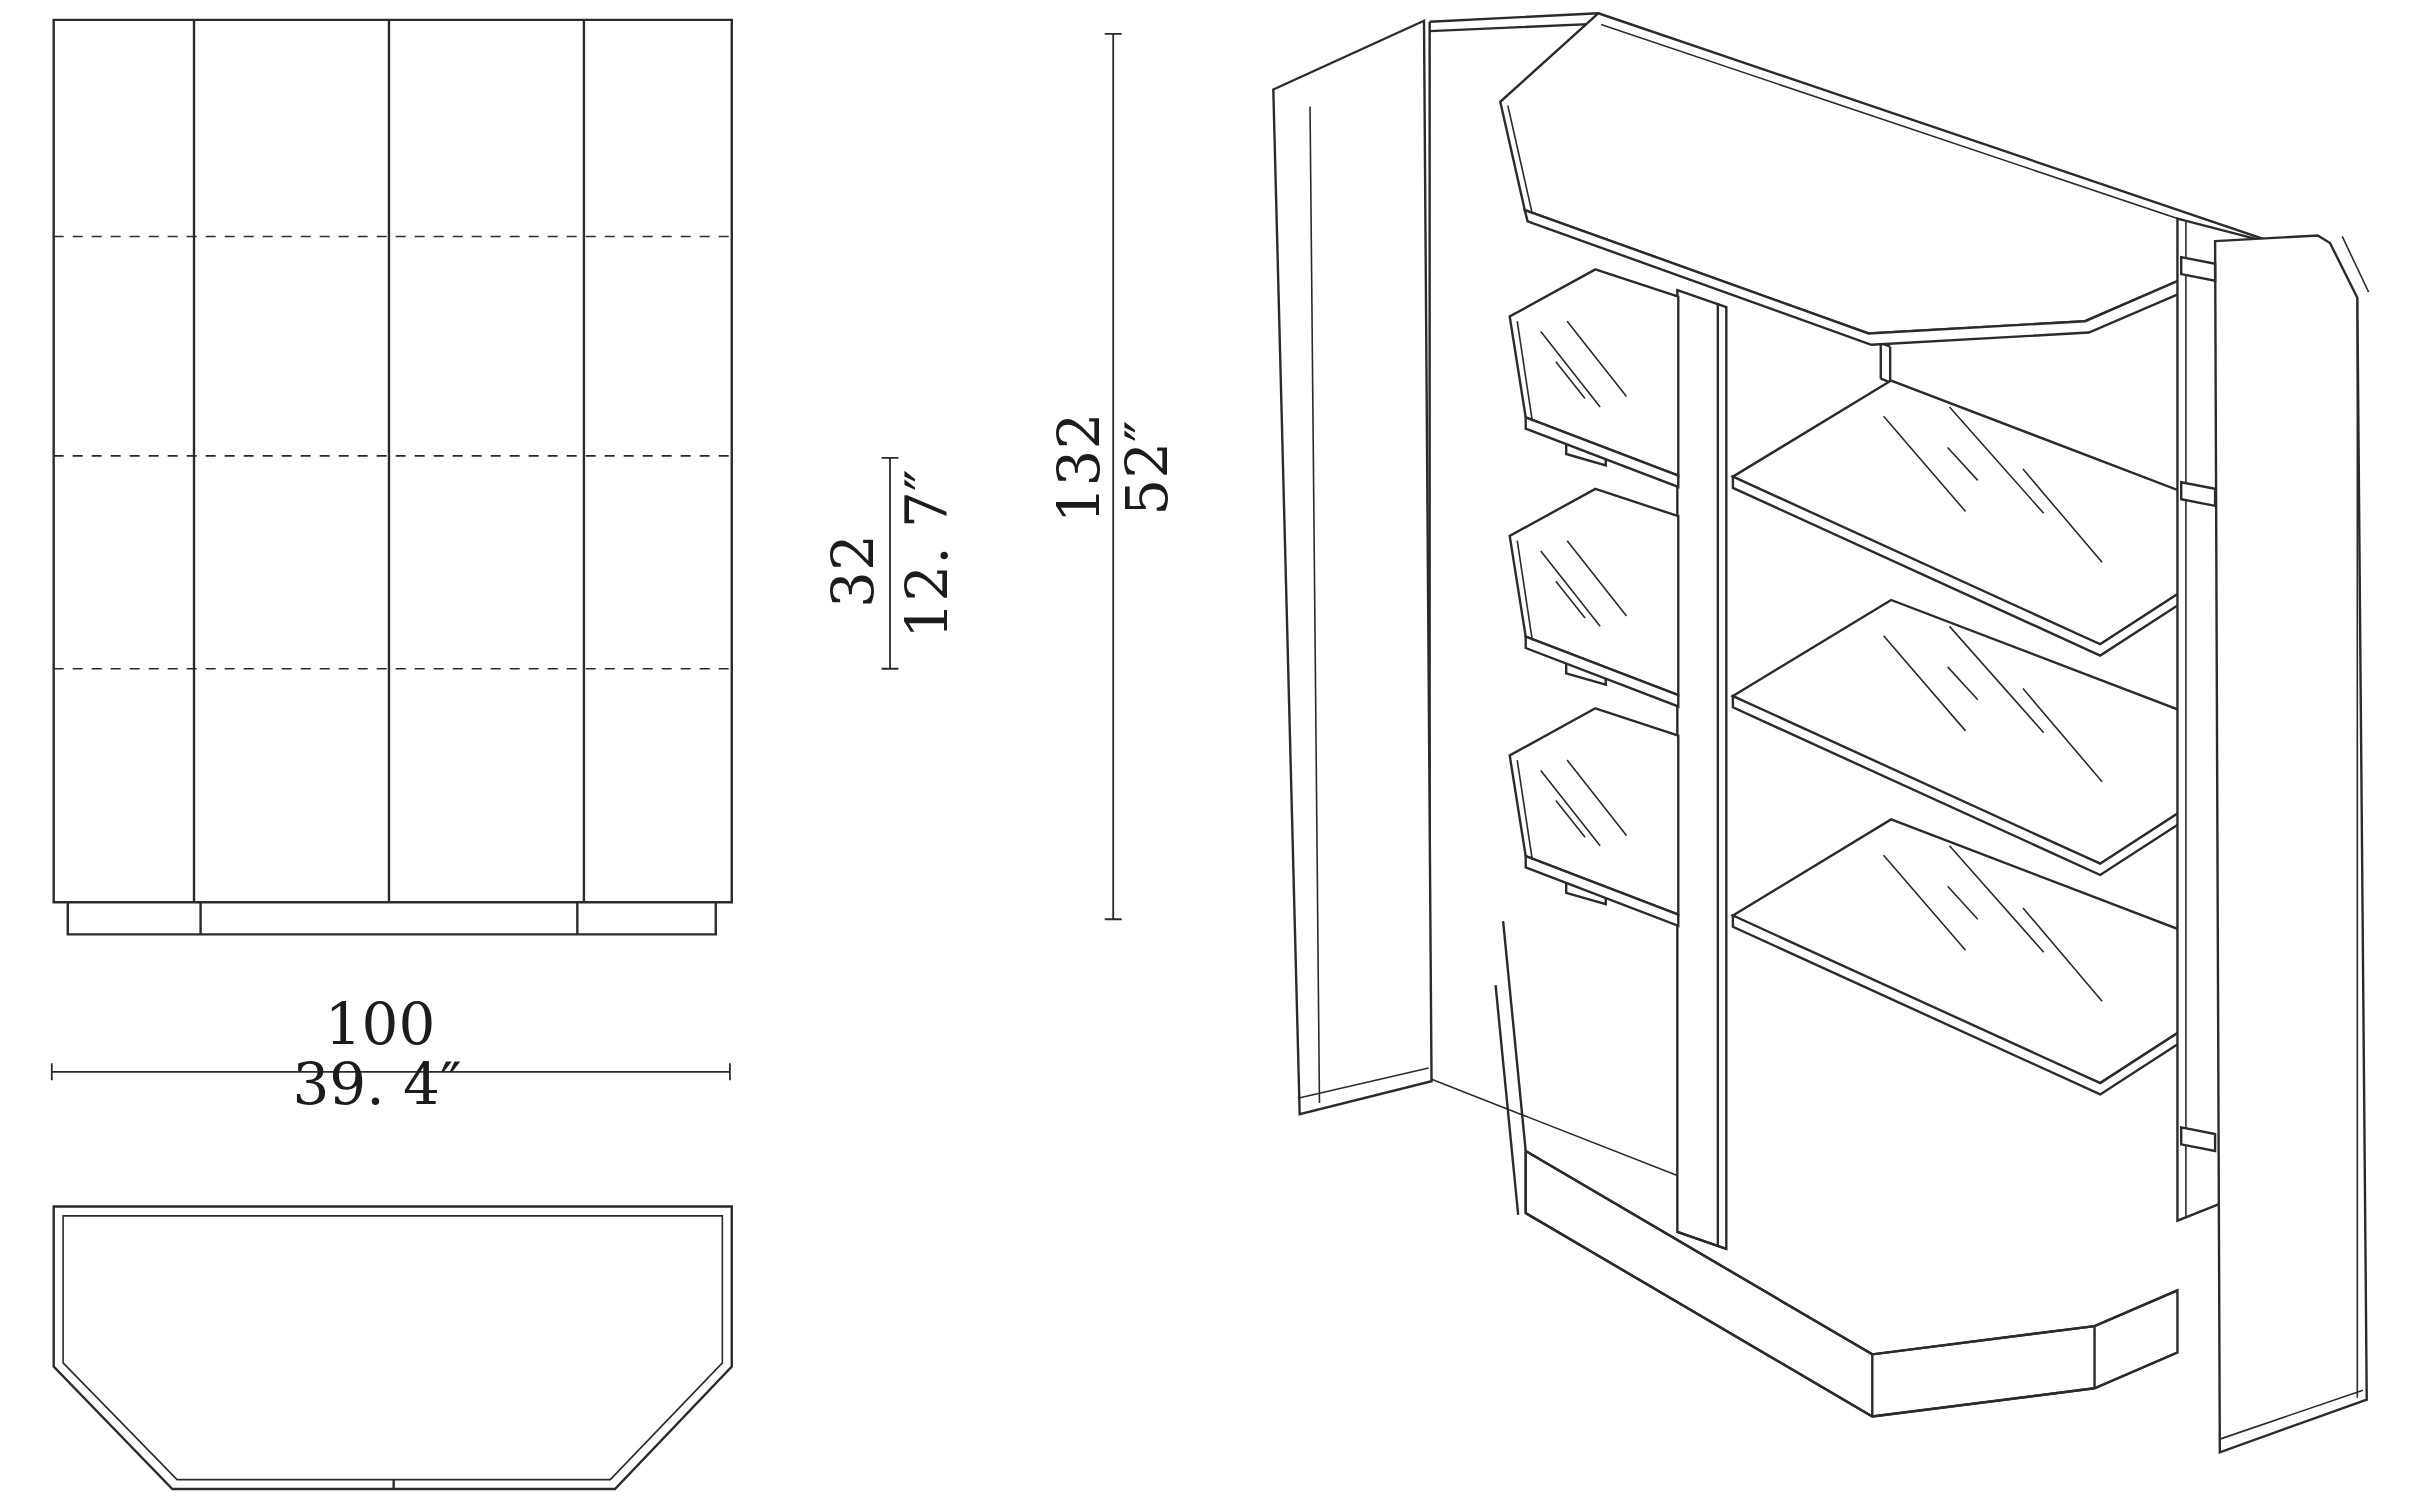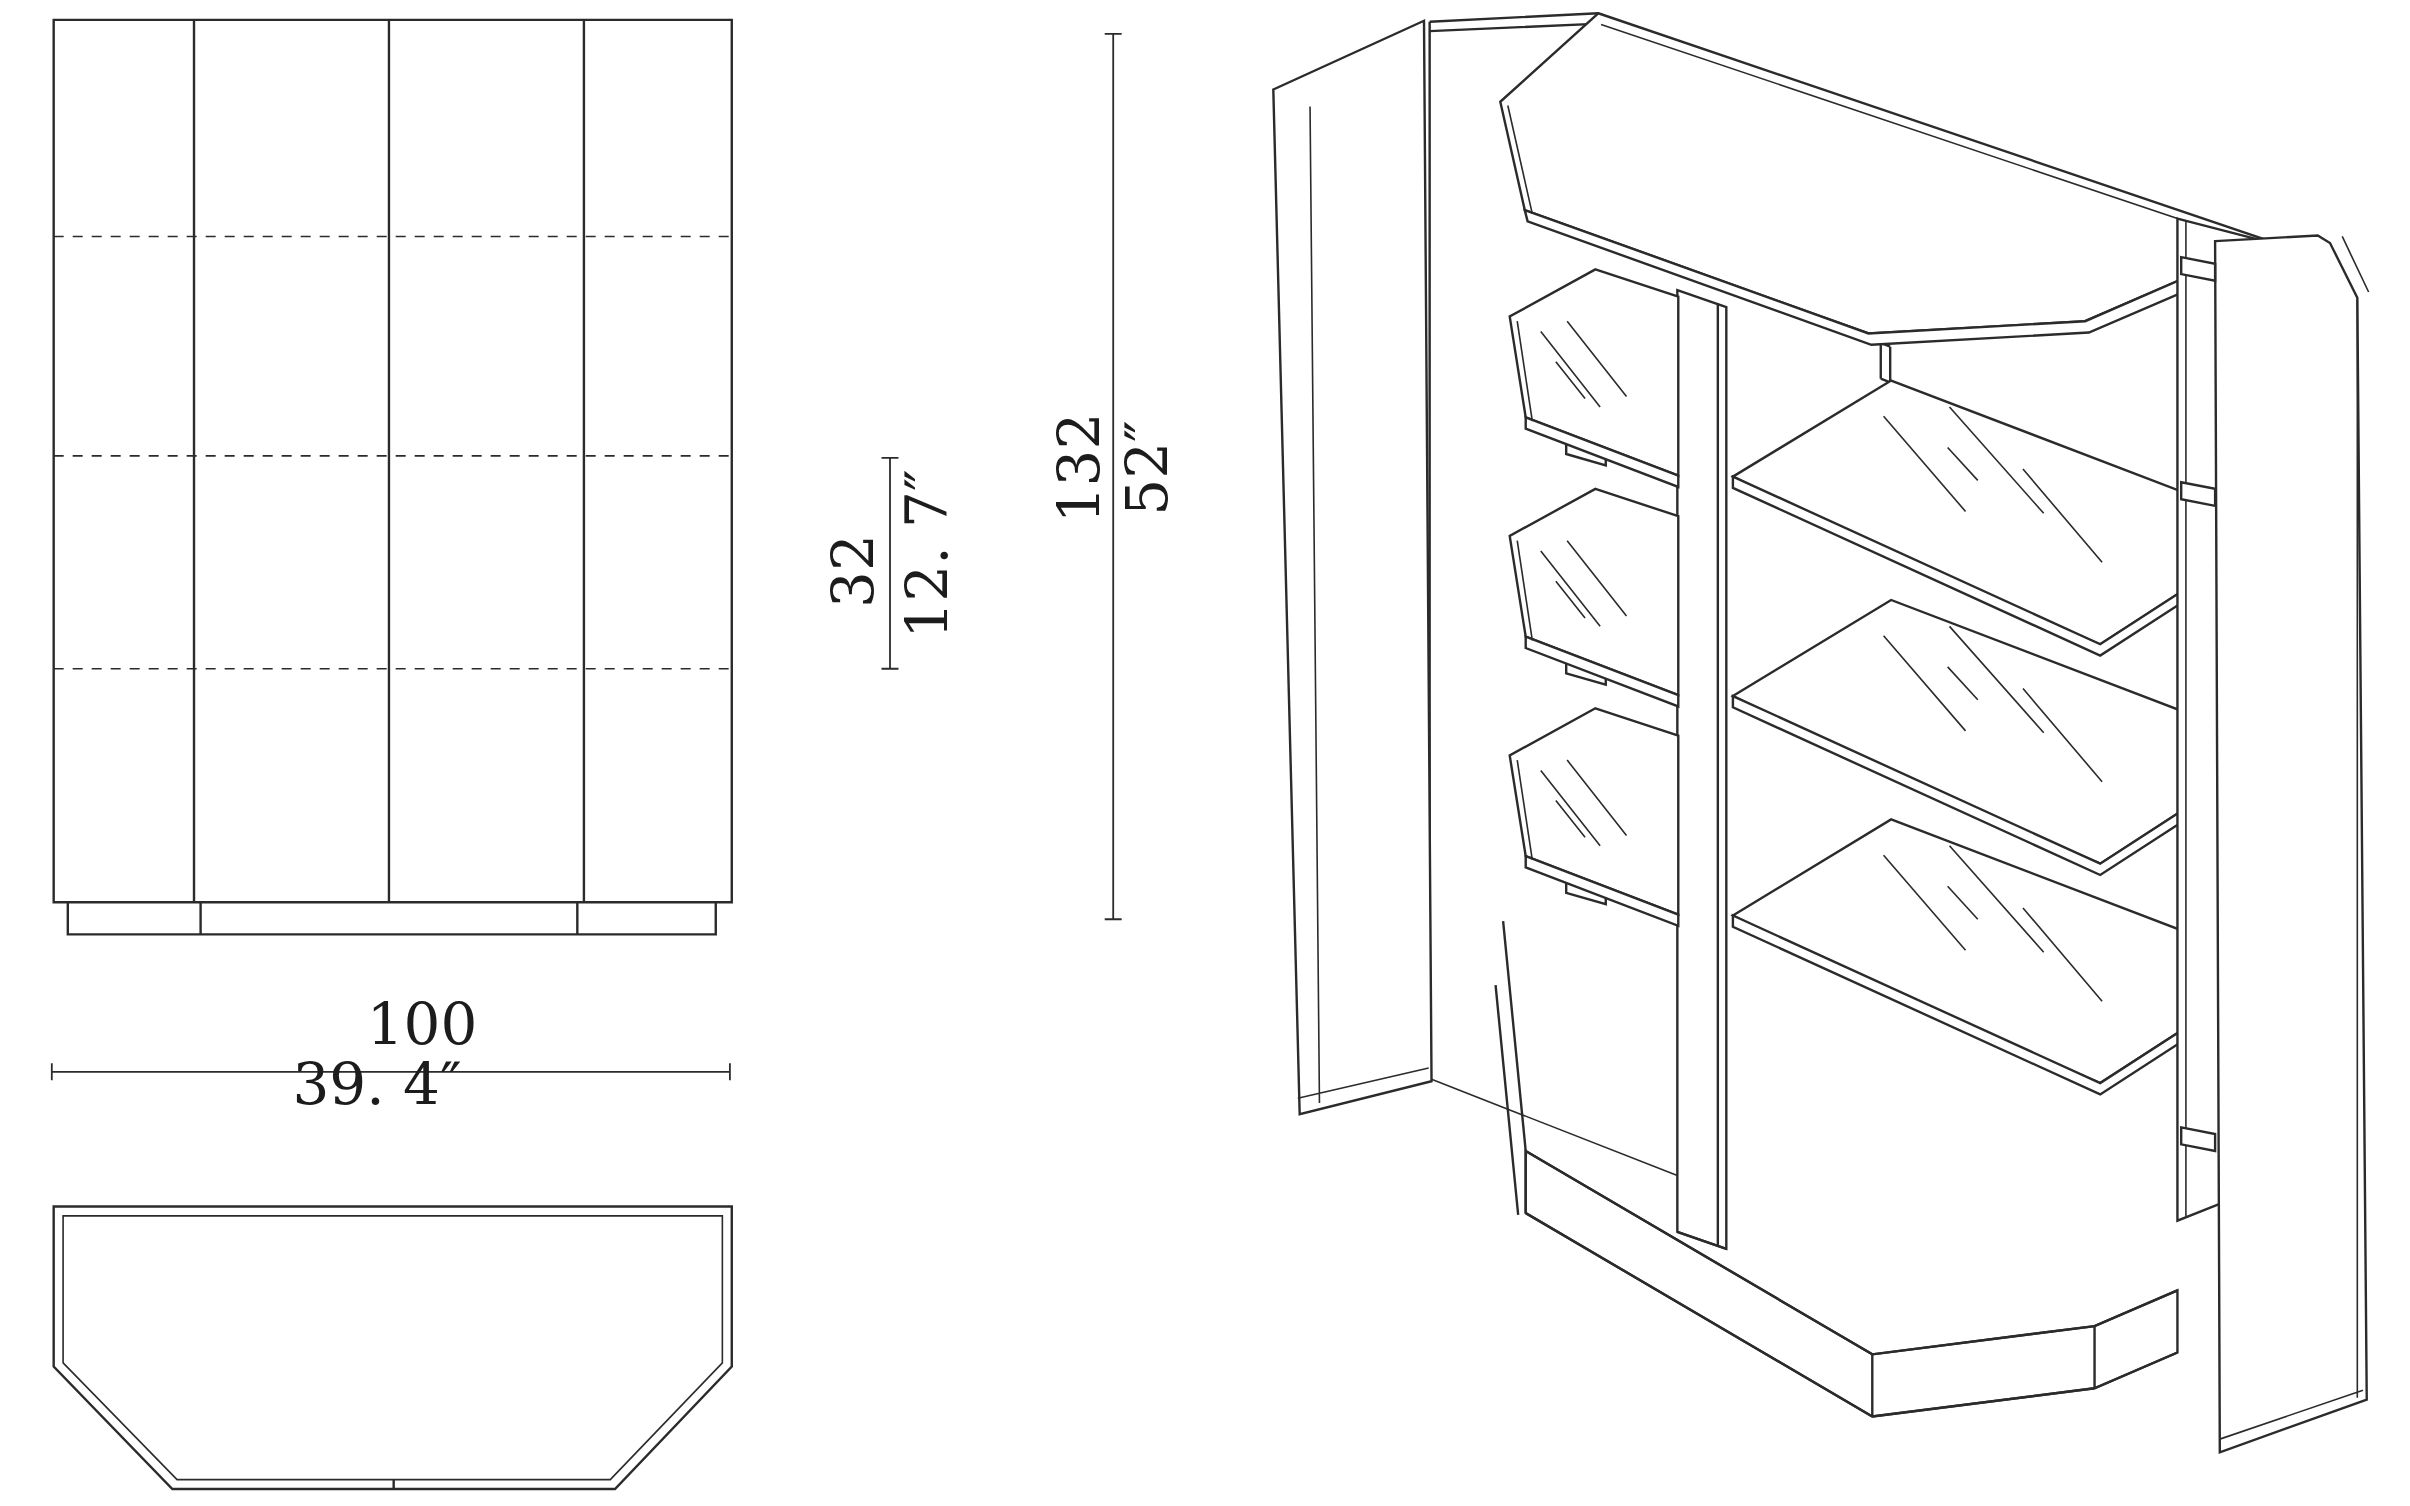--- a/index.html
+++ b/index.html
@@ -121,21 +121,21 @@
       <use href="#hinge" y="239"></use>
       <use href="#hinge" y="924"></use>
 
       <g>
         <polygon class="wfill" points="1352,95 1512,22 1520,1148 1380,1183"></polygon>
         <path class="lnthin" d="M1391,113 L1401,1171 M1378,1166 L1517,1134"></path>
       </g>
     </g>
   </svg>
 
-  <div class="dimlabel" style="left:380px;top:1024px;margin-left:42px;">100</div>
+  <div class="dimlabel" style="left:380px;top:1024px;">100</div>
   <div class="dimlabel" style="left:377px;top:1084px;">39. 4″</div>
 
   <div class="dimlabel vert" style="left:853px;top:571px;">32</div>
   <div class="dimlabel vert" style="left:927px;top:554px;">12. 7″</div>
 
   <div class="dimlabel vert" style="left:1079px;top:468px;">132</div>
   <div class="dimlabel vert" style="left:1147px;top:468px;">52″</div>
 
 </div>
 

